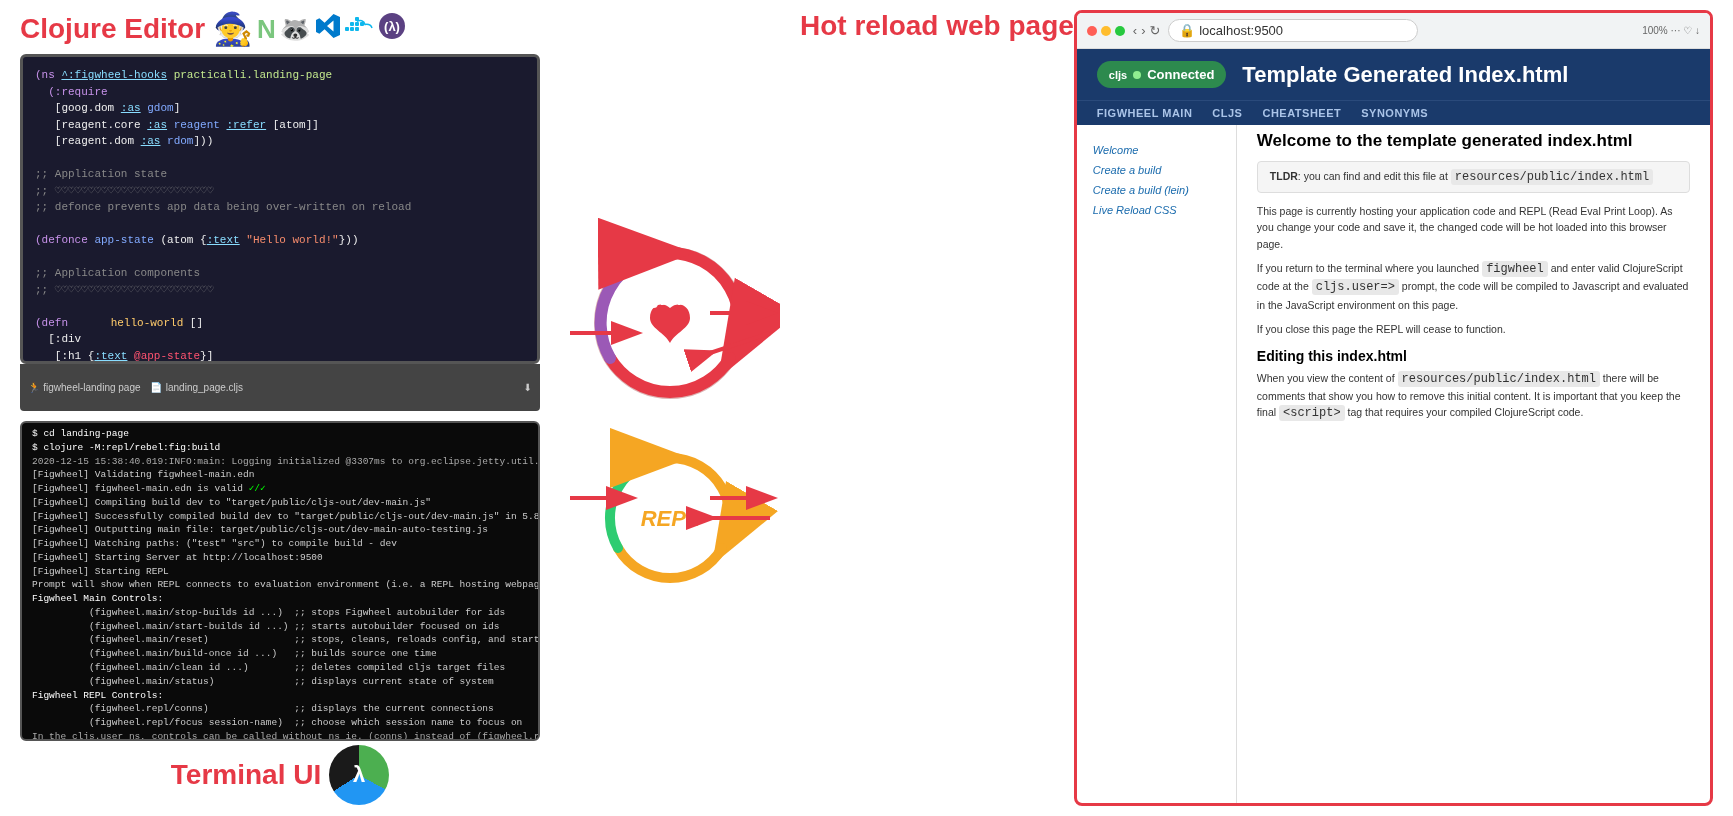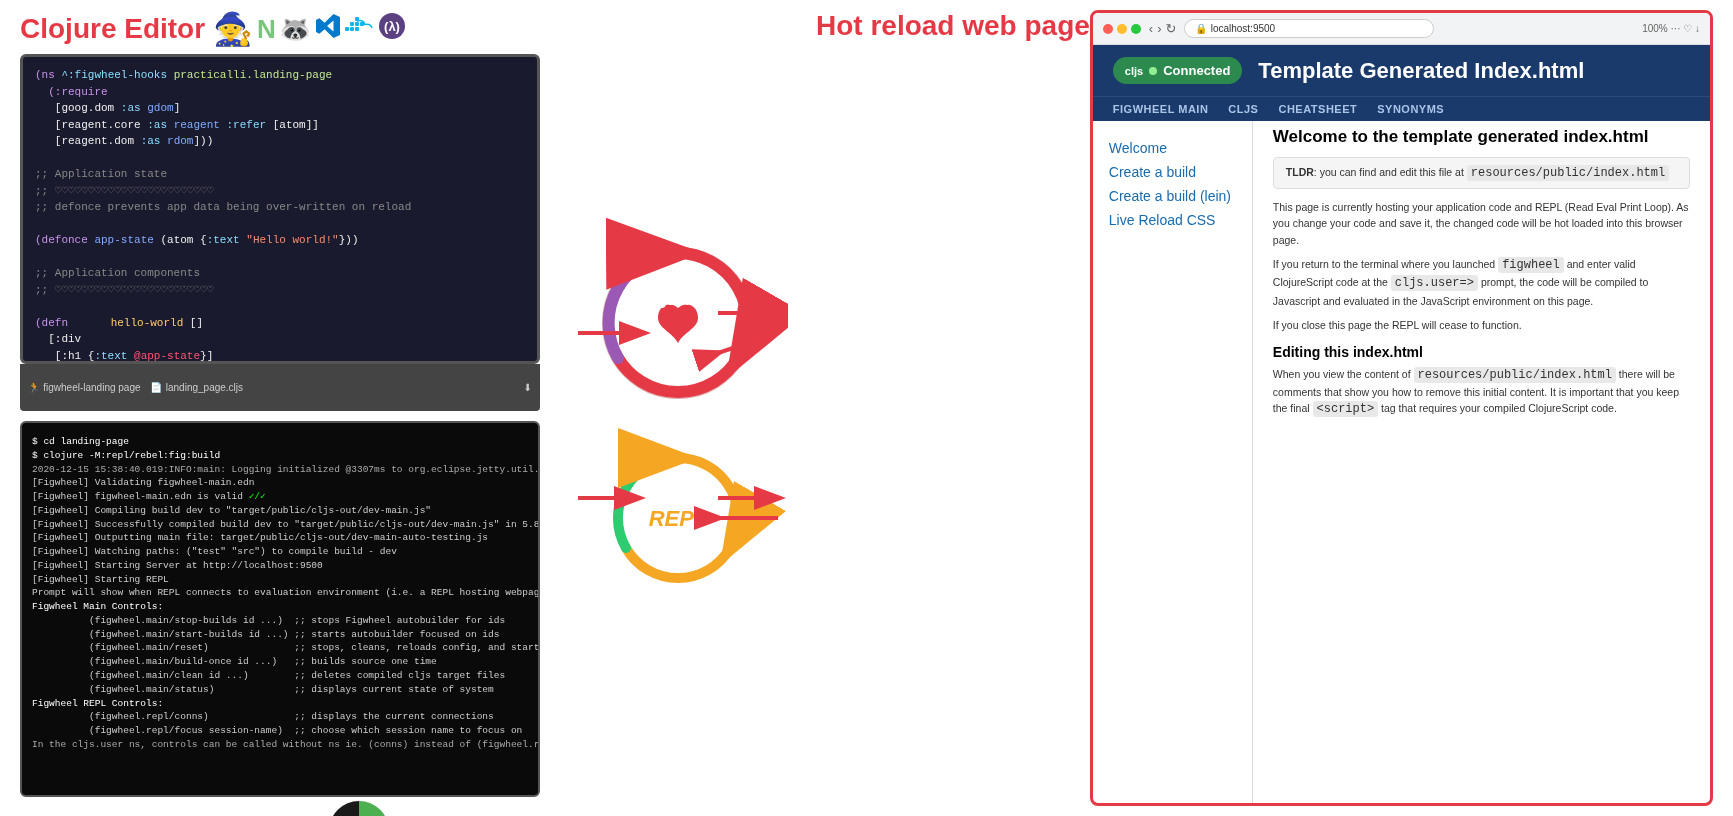--- a/index.html
+++ b/index.html
@@ -11,21 +11,21 @@
       overflow: hidden;
       position: relative;
     }
 
     
     .main-container {
       display: flex;
       width: 100%;
       height: 100%;
       padding: 10px 20px;
-      gap: 28px;
+      gap: 20px;
     }
 
     
     .left-side {
       display: flex;
       flex-direction: column;
       width: 520px;
       flex-shrink: 0;
       gap: 10px;
     }
@@ -63,21 +63,21 @@
       height: 310px;
       overflow: hidden;
     }
 
     .code-line { white-space: pre; }
     .code-purple { color: #c792ea; }
     .code-green { color: #c3e88d; }
     .code-yellow { color: #ffcb6b; margin-left: 36px; }
     .code-blue { color: #82aaff; }
     .code-orange { color: #f78c6c; }
-    .code-cyan { color: #89ddff; }
+    .code-cyan { color: #89ddff; text-decoration: underline; }
     .code-red { color: #ff5370; }
     .code-gray { color: #888; }
     .code-white { color: #eee; }
 
     .editor-statusbar {
       background: #444;
       color: #ccc;
       font-size: 10px;
       padding: 18px 8px;
       display: flex;
@@ -87,26 +87,26 @@
 
     
     .terminal-section {
       position: relative;
     }
 
     .terminal-box {
       background: #0a0a0a;
       border: 2px solid #555;
       border-radius: 6px;
-      padding: 12px 10px;
+      padding: 4px 10px;
       font-family: 'Courier New', monospace;
       font-size: 9.5px;
       color: #00ff00;
       line-height: 1.45;
-      height: 376px;
+      height: 320px;
       overflow: hidden;
     }
 
     .terminal-title {
       font-size: 28px;
       font-weight: 900;
       color: #e63946;
       text-align: center;
       margin-top: 4px;
       display: flex;
@@ -183,21 +183,21 @@
       gap: 4px;
       font-size: 13px;
       color: #666;
     }
 
     .browser-url-bar {
       background: #fff;
       border: 1px solid #ccc;
       border-radius: 12px;
       padding: 3px 10px;
-      font-size: 10px;
+      font-size: 13px;
       color: #333;
       flex: 1;
       max-width: 250px;
     }
 
     .browser-zoom {
       font-size: 10px;
       color: #666;
       margin-left: auto;
     }
@@ -269,24 +269,25 @@
     .site-sidebar {
       width: 160px;
       flex-shrink: 0;
       padding: 15px 10px;
       border-right: 1px solid #ddd;
     }
 
     .sidebar-link {
       display: block;
       color: #1a6bad;
-      font-size: 14px;
+      font-size: 11px;
       padding: 4px 6px;
       cursor: pointer;
       text-decoration: none;
+      font-style: italic;
     }
 
     .site-main {
       flex: 1;
       padding: 6px 20px;
       overflow: hidden;
     }
 
     .main-heading {
       font-size: 17px;

